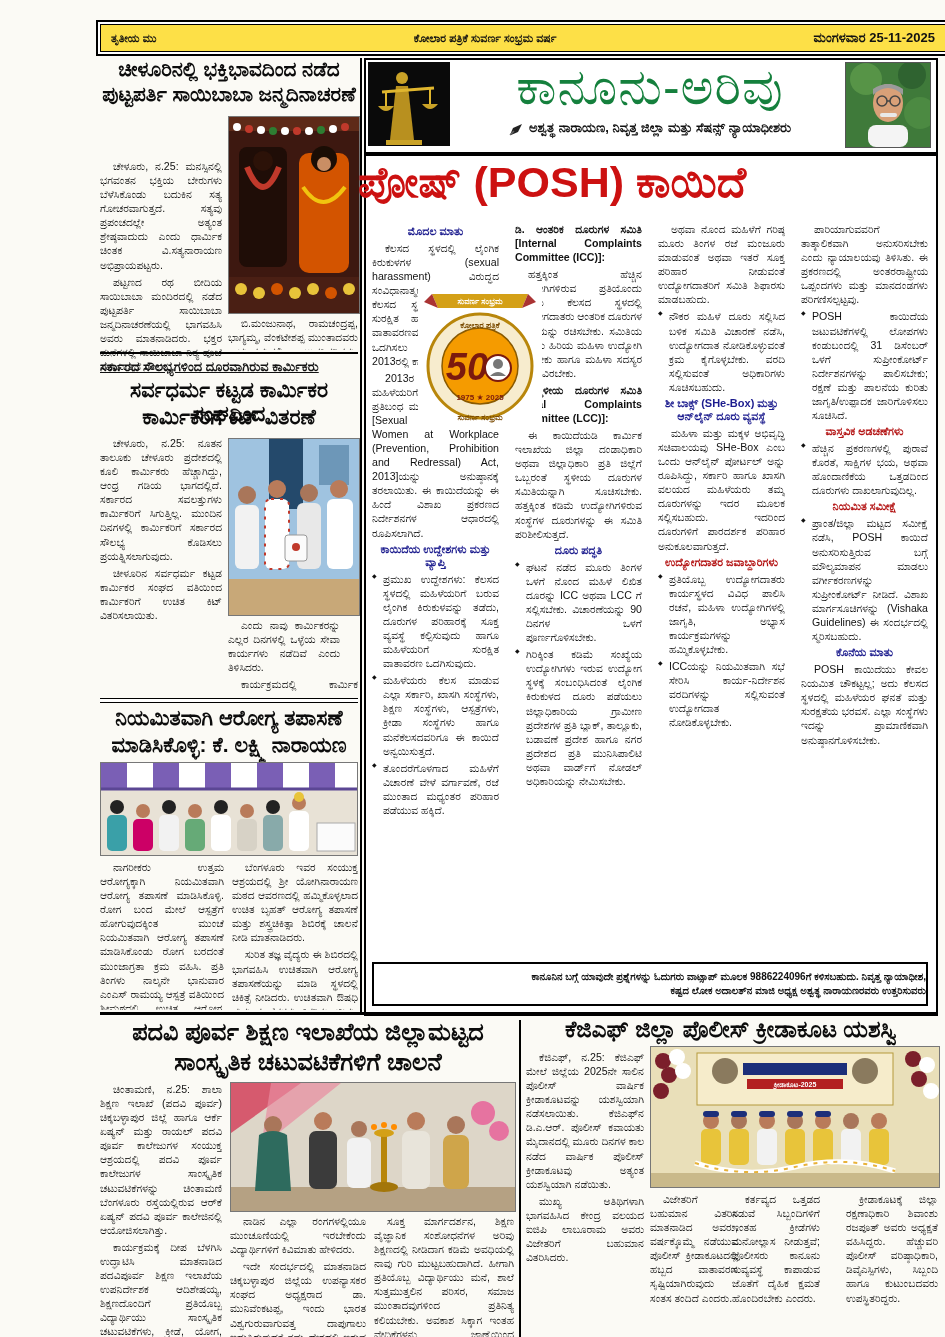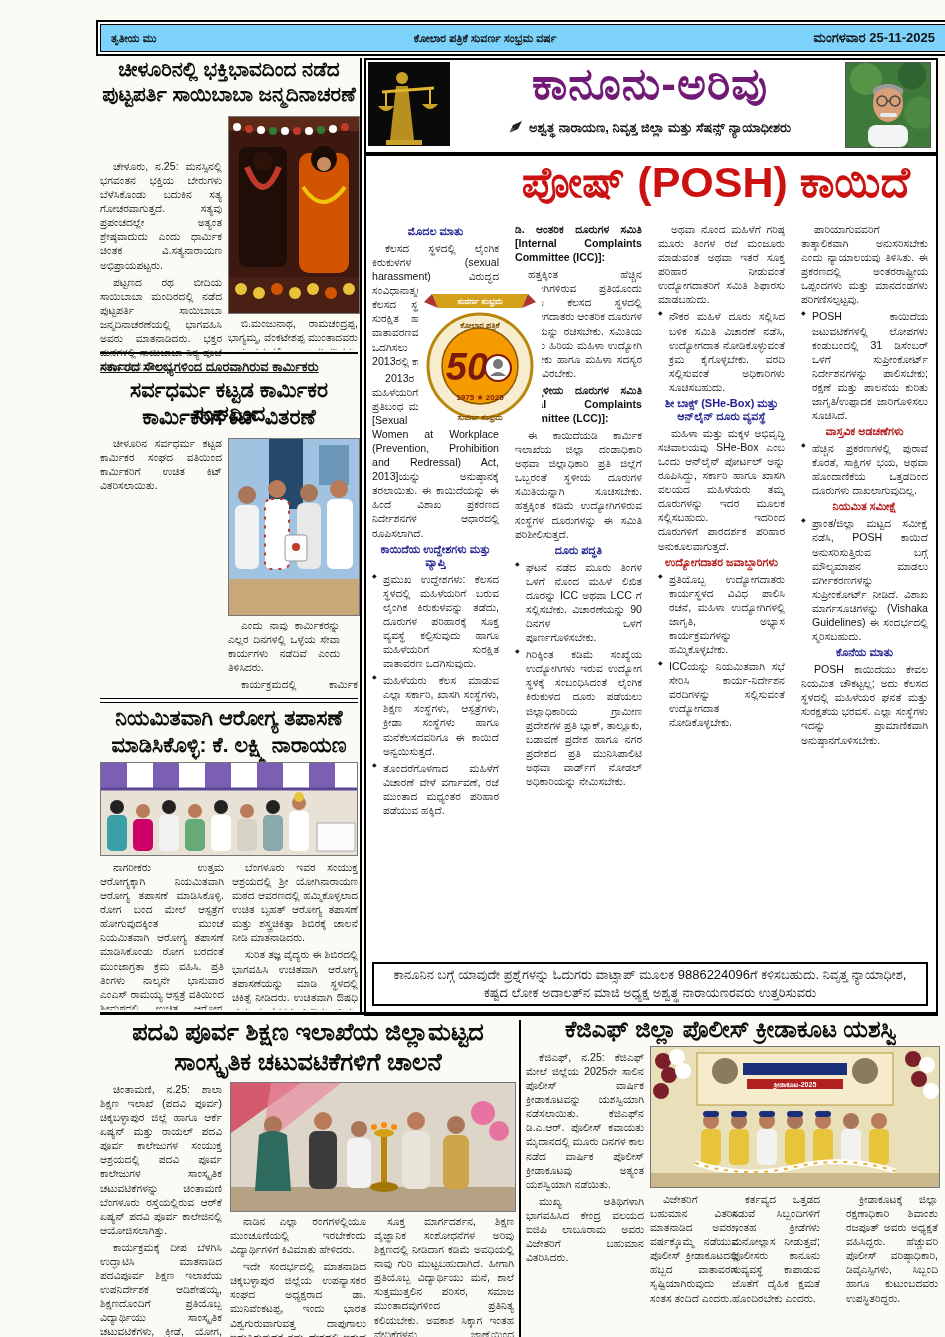--- a/index.html
+++ b/index.html
@@ -6,51 +6,51 @@
   body{
     width:945px;height:1337px;position:relative;overflow:hidden;
     background:#fbfaf5;color:#111;
     font-family:"Liberation Sans","DejaVu Sans",sans-serif;
   }
   .abs{position:absolute;}
   
   #masthead{
     left:100px;top:24px;width:824px;height:26px;
     border:1px solid #000;box-shadow:0 0 0 2px #fff,0 0 0 4px #000;
-    background:#7dd3fc;display:flex;align-items:center;justify-content:space-between;
+    background:#fde047;display:flex;align-items:center;justify-content:space-between;
     padding:0 10px;font-size:11px;font-weight:bold;
   }
   
   .hl{text-align:center;font-weight:bold;color:#0c0c0c;line-height:1.15;}
   .kicker{font-weight:bold;text-decoration:underline;font-size:13px;}
   .p,.bl,.bh{font-size:10.6px;line-height:1.33;text-align:justify;margin:0 0 3px 0;}
   .p{text-indent:13px;}
   .bh{font-weight:bold;}
   .bl{padding-left:11px;position:relative;}
   .bl:before{content:"◆";position:absolute;left:0;top:1px;font-size:6px;}
   .sb,.sr{font-weight:bold;text-align:center;font-size:11px;margin:3px 0;}
   .sb{color:#1c1c8e;}
   .sr{color:#b31212;}
   .photo{border:1px solid #777;background:#ddd;}
   .rule-h{background:#000;}
   .rule-v{background:#000;}
   .col{overflow:hidden;}
   
   #lawbox{left:364px;top:58px;width:570px;height:92px;border:2px solid #000;background:#fff;}
-  #lawtitle{left:455px;top:62px;width:390px;text-align:center;font-size:44px;font-weight:bold;letter-spacing:1px;color:#701a75;line-height:1.0;}
-  #lawbyline{left:455px;top:120px;width:390px;text-align:center;font-size:13px;font-weight:bold;display:flex;align-items:flex-start;justify-content:center;gap:5px;}
+  #lawtitle{left:455px;top:62px;width:390px;text-align:center;font-size:50px;font-weight:normal;letter-spacing:1px;color:#15803d;line-height:1.0;}
+  #lawbyline{left:455px;top:120px;width:390px;text-align:center;font-size:13px;font-weight:bold;display:flex;align-items:flex-end;justify-content:center;gap:5px;}
   
   #poshbox{left:364px;top:154px;width:570px;height:858px;border:2px solid #000;background:#fff;}
-  #poshtitle{left:350px;top:160px;width:560px;text-align:right;font-size:43px;font-weight:bold;color:#cc1111;line-height:1.05;}
+  #poshtitle{left:358px;top:160px;width:560px;text-align:left;font-size:43px;font-weight:bold;color:#cc1111;line-height:1.05;}
   #poshcols{left:372px;top:222px;width:556px;height:730px;display:flex;gap:16px;}
   #poshcols .col{flex:1;}
   #jubilee{left:418px;top:284px;width:124px;height:142px;background:#fff;}
   #poshfooter{left:372px;top:962px;width:552px;height:40px;border:2px solid #000;
-    display:flex;flex-direction:column;align-items:center;justify-content:center;
-    font-size:13px;font-weight:normal;text-align:center;line-height:1.4;}
+    display:flex;flex-direction:column;align-items:flex-end;justify-content:center;
+    font-size:10px;font-weight:bold;text-align:center;line-height:1.4;}
   
   #divider-a1{left:100px;top:352px;width:258px;height:2px;}
   #divider-a2{left:100px;top:698px;width:258px;height:3px;border-top:1px solid #000;border-bottom:1px solid #000;background:#fff;}
   #leftrule{left:360px;top:58px;width:2px;height:954px;}
   #bottomrule{left:100px;top:1012px;width:838px;height:3px;}
   #botrule-v{left:519px;top:1020px;width:2px;height:317px;}
   .bodycol{overflow:hidden;}
 </style>
 </head>
 <body>
@@ -102,20 +102,21 @@
 </svg>
 <div class="abs bodycol" style="left:228px;top:316px;width:130px;height:34px;">
   <p class="p" style="margin:0;">ಬಿ.ಮಂಜುನಾಥ, ರಾಮಚಂದ್ರಪ್ಪ, ಭಾಗ್ಯಮ್ಮ, ವೆಂಕಟೇಶಪ್ಪ ಮುಂತಾದವರು ಕಾರ್ಯಕ್ರಮದಲ್ಲಿ ಉಪಸ್ಥಿತರಿದ್ದರು. ಪೂಜೆ, ಭಜನೆ ಹಾಗೂ ಪ್ರಸಾದ ವಿತರಣೆ ನಡೆಯಿತು.</p>
 </div>
 <div id="divider-a1" class="abs rule-h"></div>
 
 <div class="abs kicker" style="left:100px;top:359px;width:258px;">ಸರ್ಕಾರದ ಸೌಲಭ್ಯಗಳಿಂದ ದೂರವಾಗಿರುವ ಕಾರ್ಮಿಕರು</div>
 <div class="abs hl" style="left:100px;top:378px;width:258px;font-size:21px;">ಸರ್ವಧರ್ಮ ಕಟ್ಟಡ ಕಾರ್ಮಿಕರ ಸಂಘದಿಂದ</div>
 <div class="abs hl" style="left:100px;top:405px;width:258px;font-size:21px;">ಕಾರ್ಮಿಕರಿಗೆ ಕಿಟ್ ವಿತರಣೆ</div>
 <div class="abs bodycol" style="left:100px;top:436px;width:122px;height:258px;">
+  <p class="p">ಚೇಳೂರು, ನ.25: ನೂತನ ತಾಲೂಕು ಚೇಳೂರು ಪ್ರದೇಶದಲ್ಲಿ ಕೂಲಿ ಕಾರ್ಮಿಕರು ಹೆಚ್ಚಾಗಿದ್ದು, ಆಂಧ್ರ ಗಡಿಯ ಭಾಗದಲ್ಲಿದೆ. ಸರ್ಕಾರದ ಸವಲತ್ತುಗಳು ಕಾರ್ಮಿಕರಿಗೆ ಸಿಗುತ್ತಿಲ್ಲ. ಮುಂದಿನ ದಿನಗಳಲ್ಲಿ ಕಾರ್ಮಿಕರಿಗೆ ಸರ್ಕಾರದ ಸೌಲಭ್ಯ ಕೊಡಿಸಲು ಪ್ರಯತ್ನಿಸಲಾಗುವುದು.</p>
   <p class="p">ಚೀಳೂರಿನ ಸರ್ವಧರ್ಮ ಕಟ್ಟಡ ಕಾರ್ಮಿಕರ ಸಂಘದ ವತಿಯಿಂದ ಕಾರ್ಮಿಕರಿಗೆ ಉಚಿತ ಕಿಟ್ ವಿತರಿಸಲಾಯಿತು.</p>
 </div>
 <svg class="abs photo" style="left:228px;top:438px;" width="130" height="176" viewBox="0 0 130 176">
   <rect width="130" height="176" fill="#9fc3e0"></rect>
   <rect x="40" y="0" width="34" height="70" fill="#24496b"></rect>
   <rect x="90" y="6" width="30" height="40" fill="#6d97b8"></rect>
   <rect y="140" width="130" height="36" fill="#c8a878"></rect>
   <g>
     <circle cx="18" cy="56" r="9" fill="#a9765a"></circle>
       <rect x="6" y="66" width="24" height="64" rx="6" fill="#f2f2f2"></rect>

